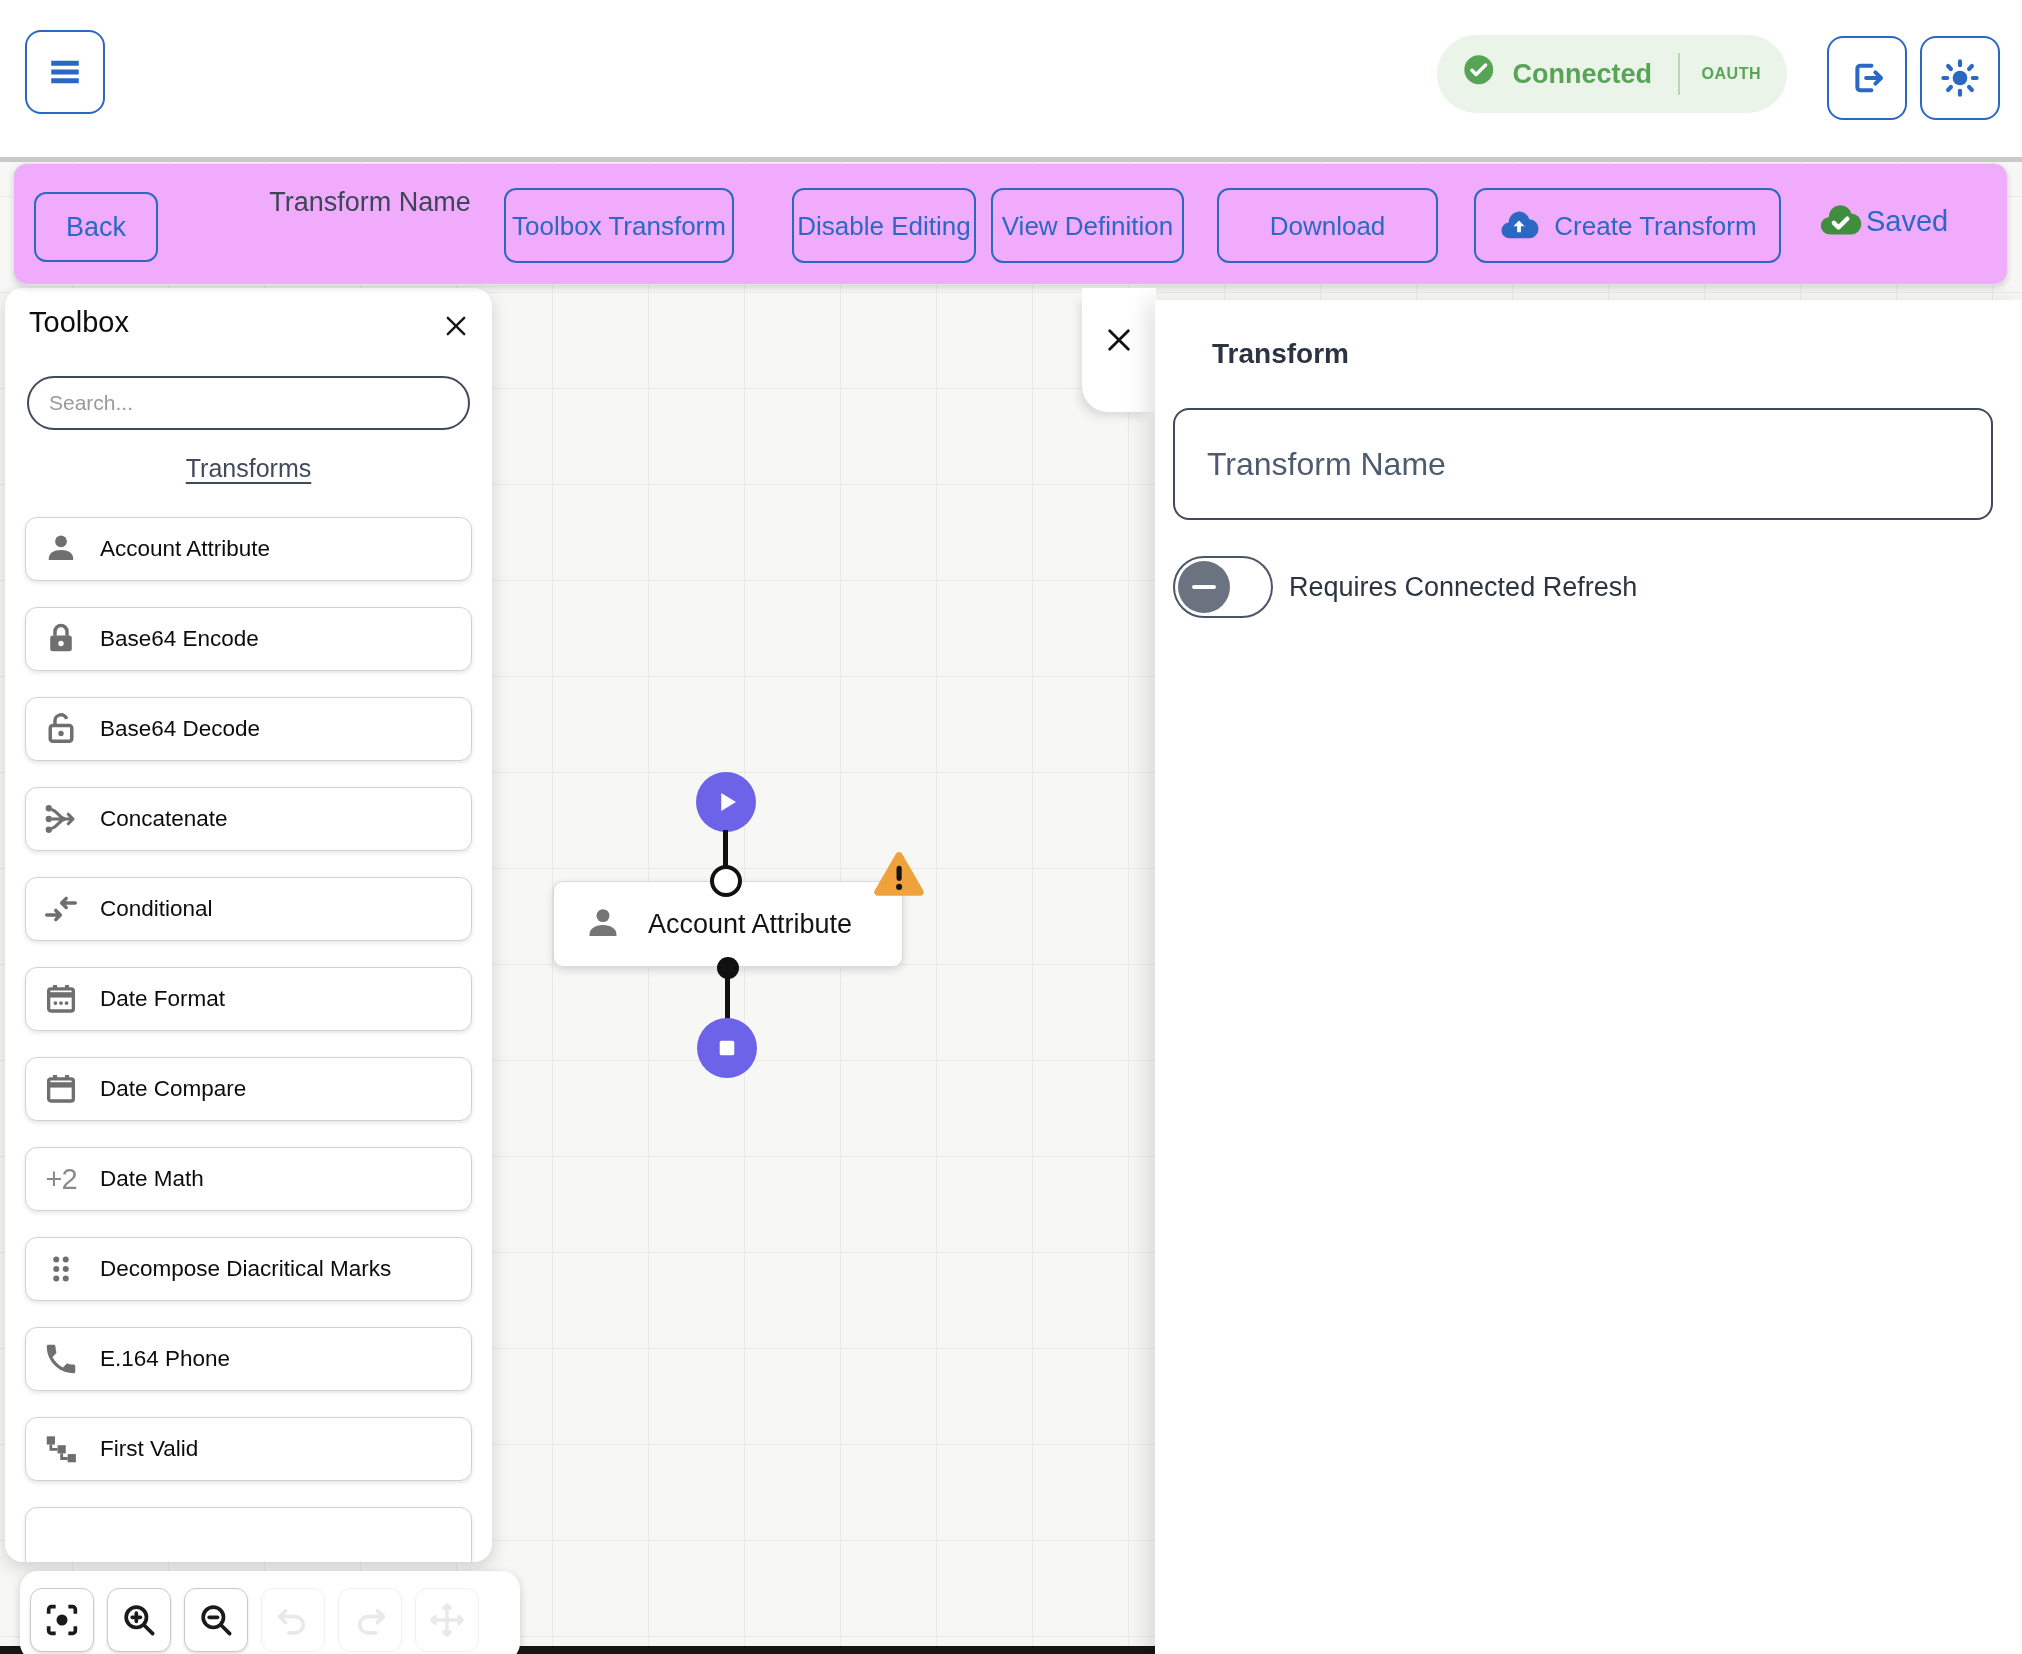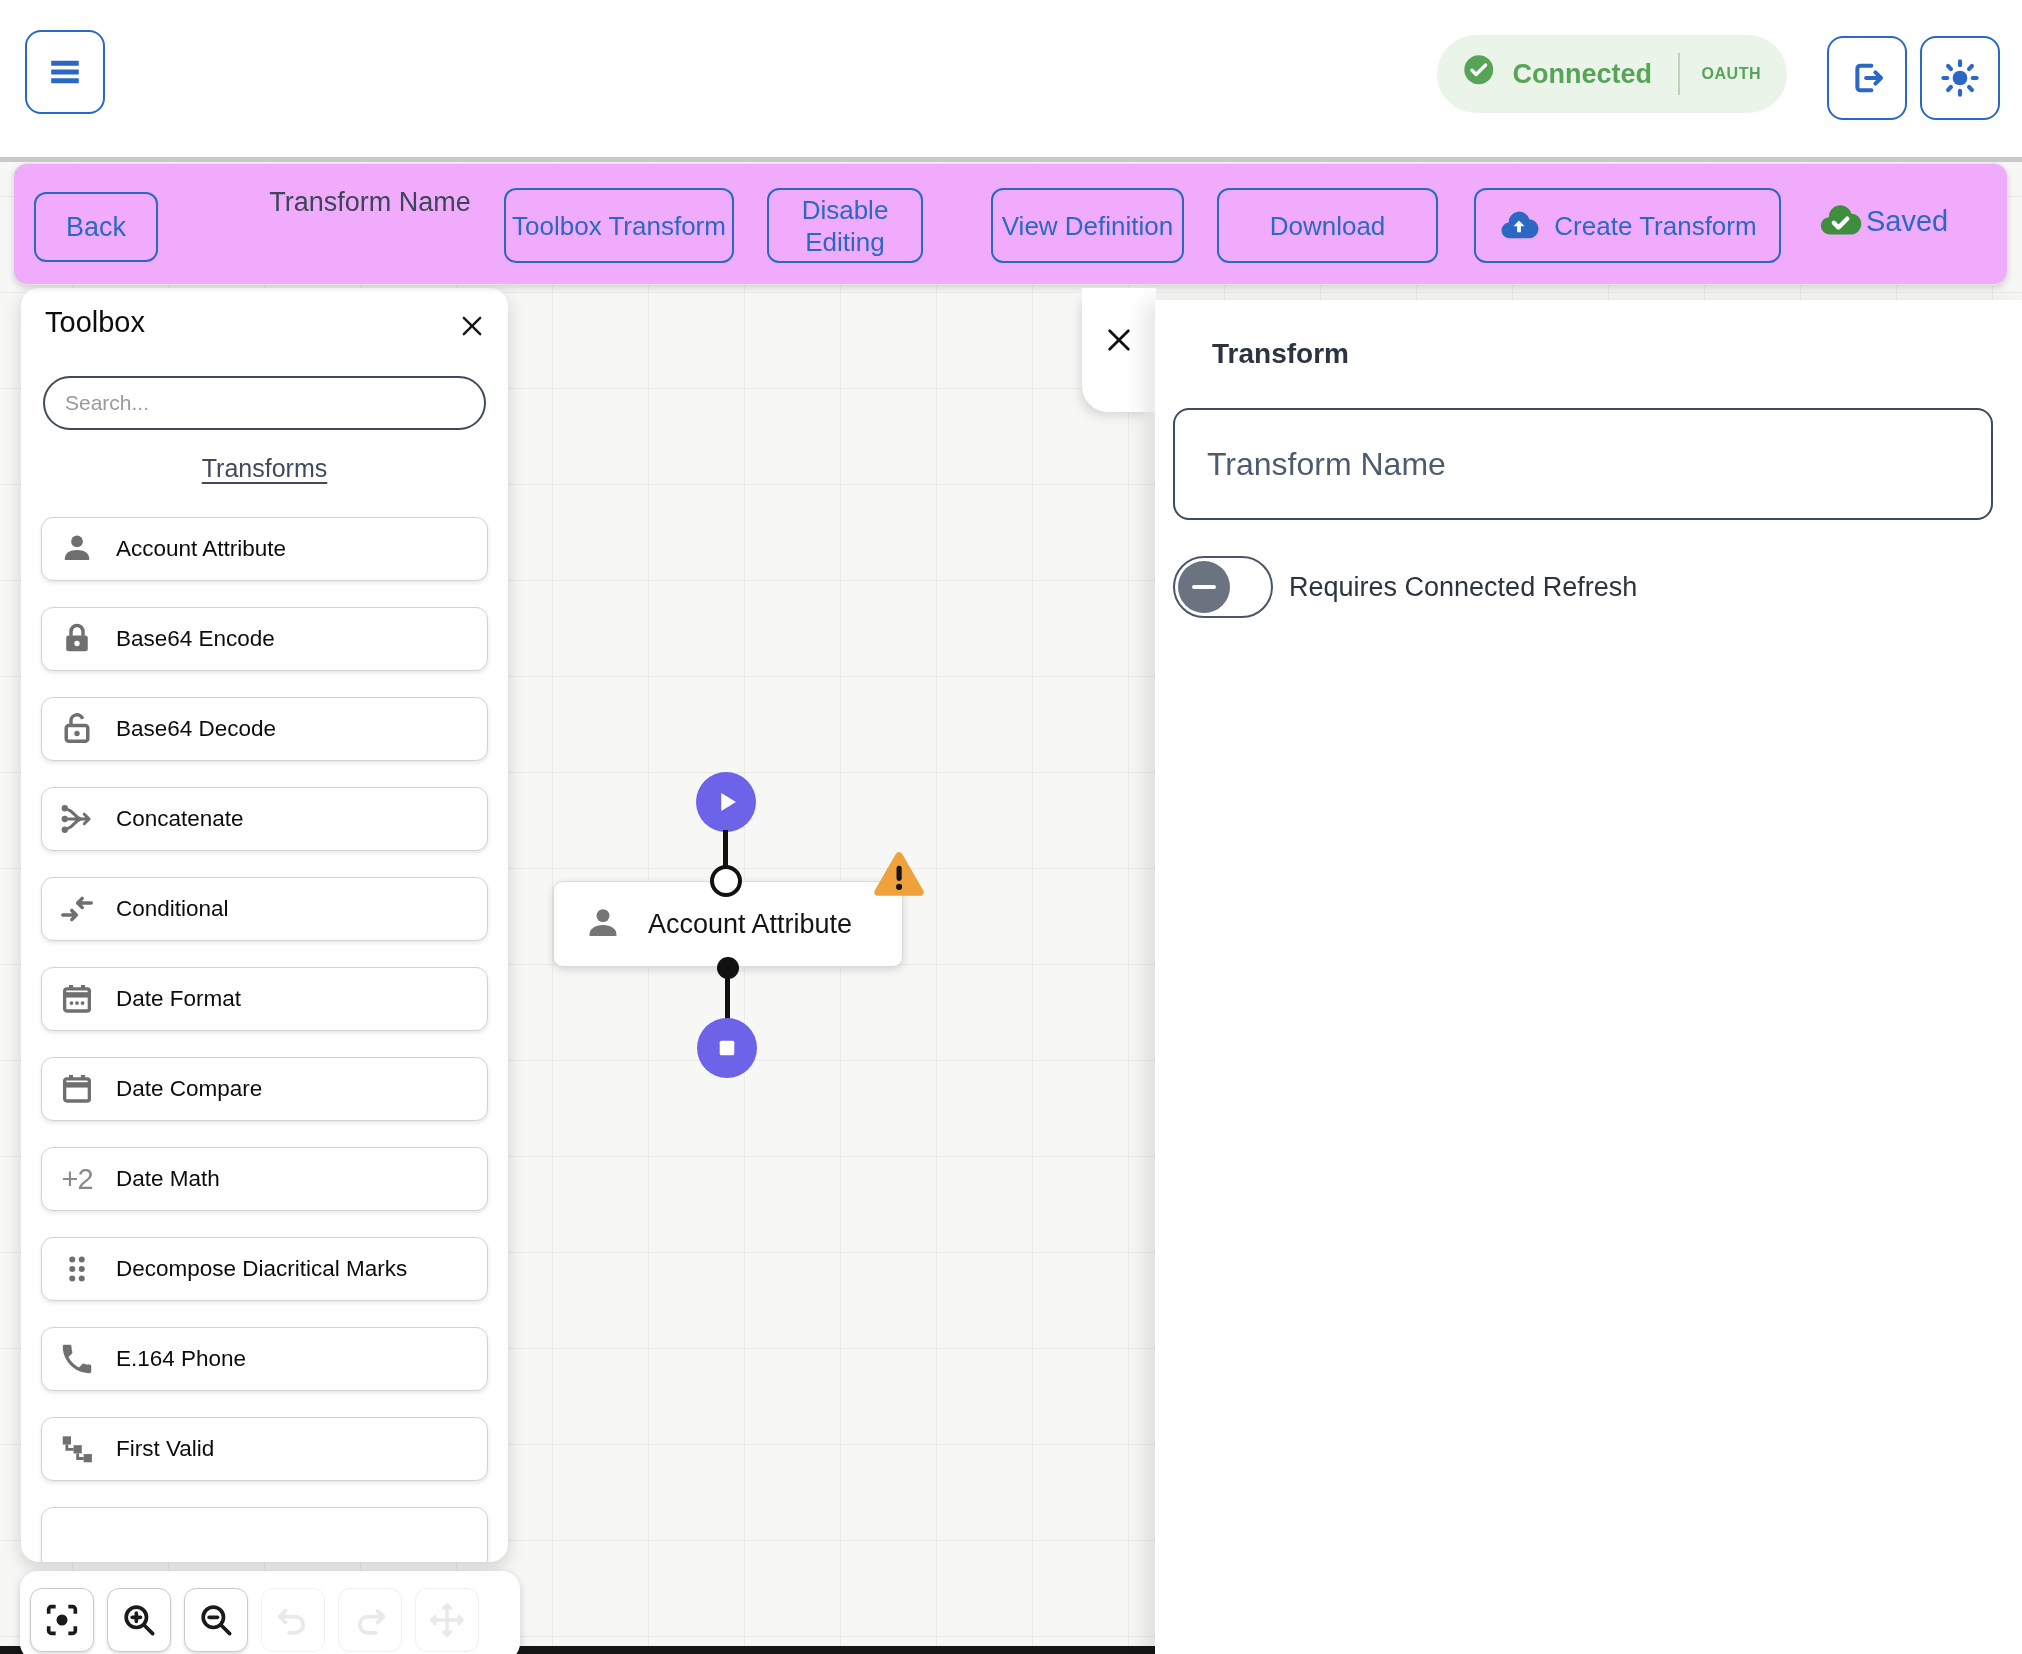--- a/index.html
+++ b/index.html
@@ -38,30 +38,30 @@
   
   .toolbar{position:absolute;left:13px;top:163px;width:1995px;height:122px;background:#f0abfc;
            border:1px solid #e4e4e4;border-radius:14px;box-shadow:0 3px 6px rgba(0,0,0,.14);z-index:6;}
   .tb-btn{position:absolute;top:24px;height:75px;border:2px solid var(--accent);border-radius:12px;
           color:var(--accent);font-size:26px;line-height:32px;background:transparent;display:flex;
           align-items:center;justify-content:center;text-align:center;cursor:pointer;
           font-family:"Liberation Sans",sans-serif;}
   #back-btn{left:20px;top:28px;width:124px;height:70px;font-size:27px;}
   .tb-title{position:absolute;left:240px;top:16px;width:232px;text-align:center;color:var(--slate);
             font-size:27px;line-height:45px;font-weight:500;white-space:pre-line;}
-  #btn-preview{left:490px;width:230px;} #btn-disable{left:753px;width:156px;}
+  #btn-preview{left:490px;width:230px;} #btn-disable{left:778px;width:184px;}
   #btn-view{left:977px;width:193px;} #btn-download{left:1203px;width:221px;}
   #btn-create{left:1460px;width:307px;}
   #btn-create .cloud{width:42px;height:42px;color:var(--accent);margin-right:14px;flex:none;}
   .saved{position:absolute;left:1800px;top:34px;display:flex;align-items:center;}
   .saved svg{width:52px;height:46px;color:var(--green-dark);}
   .saved span{color:var(--accent);font-size:29px;}
 
   
-  .toolbox{position:absolute;left:21px;top:288px;width:487px;height:1274px;background:#fff;
+  .toolbox{position:absolute;left:5px;top:288px;width:487px;height:1274px;background:#fff;
            border-radius:18px;box-shadow:0 6px 18px rgba(0,0,0,.16);z-index:5;overflow:hidden;}
   .tbx-title{position:absolute;left:24px;top:18px;font-size:29px;color:#0d0d0d;}
   .tbx-close{position:absolute;right:22px;top:24px;width:28px;height:28px;color:#1a1a1a;cursor:pointer;}
   .tbx-search{position:absolute;left:22px;top:88px;width:443px;height:54px;border:2px solid #3f4a5a;
               border-radius:27px;font-size:21px;color:#333;padding:0 20px;background:#fff;outline:none;
               font-family:"Liberation Sans",sans-serif;}
   .tbx-search::placeholder{color:#9a9a9a;}
   .tbx-section{position:absolute;left:0;top:166px;width:100%;text-align:center;color:#3f4a5a;
                font-size:25px;text-decoration:underline;text-underline-offset:5px;cursor:pointer;}
   .tbx-list{position:absolute;left:20px;top:229px;width:447px;}

